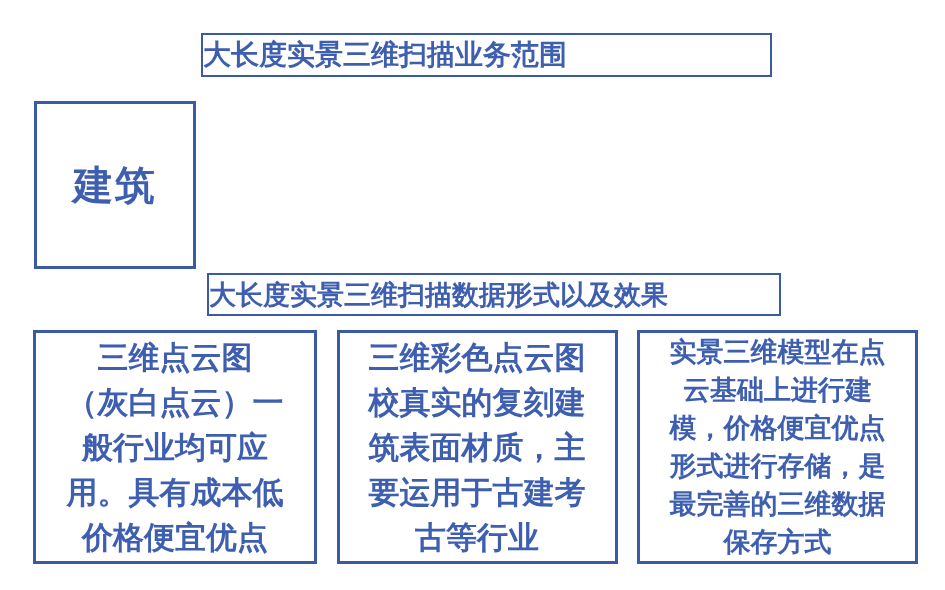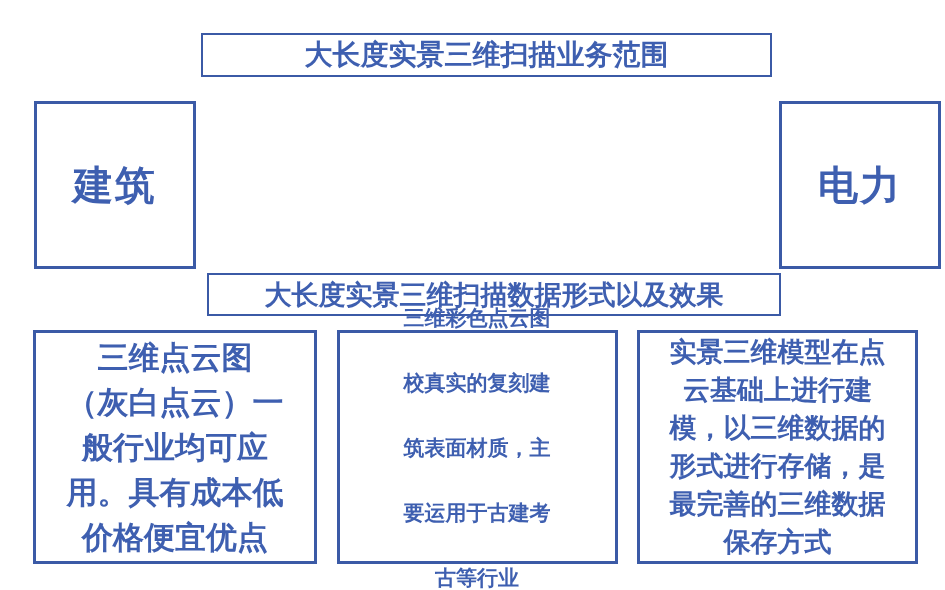--- a/index.html
+++ b/index.html
@@ -16,21 +16,21 @@
     color: var(--text, #3e5fb0);
     font-weight: 600;
     overflow: hidden;
   }
   .title-box {
     position: absolute;
     border: 2.5px solid var(--border, #3b5aa6);
     box-sizing: border-box;
     display: flex;
     align-items: center;
-    justify-content: center;
+    justify-content: flex-start;
     text-align: center;
   }
   .title-box.first {
     left: 201px;
     top: 33px;
     width: 571px;
     height: 44px;
     font-size: 28px;
   }
   .title-box.second {
@@ -77,38 +77,35 @@
     align-items: center;
     justify-content: center;
     text-align: center;
     height: 100%;
   }
   .card .card-text {
     white-space: pre-line;
     display: block;
   }
   .card.c1 { width: 284px; font-size: 31px; line-height: 45px; }
-  .card.c2 { width: 281px; font-size: 21px; line-height: 65px; }
+  .card.c2 { width: 281px; font-size: 31px; line-height: 45px; }
   .card.c3 { width: 281px; font-size: 27px; line-height: 38px; }
 </style>
 </head>
 <body>
 
 <div class="canvas">
 
   <div class="title-box first">
     <span>大长度实景三维扫描业务范围</span>
   </div>
 
   <div class="industry-row">
     <div class="industry-box">
       <span>建筑</span>
-    </div>
-    <div class="industry-box">
-      <span>电力</span>
     </div>
   </div>
 
   <div class="title-box second">
     <span>大长度实景三维扫描数据形式以及效果</span>
   </div>
 
   <div class="cards-row">
     <div class="card c1">
       <span class="card-text">三维点云图
@@ -120,20 +117,20 @@
     <div class="card c2">
       <span class="card-text">三维彩色点云图
 校真实的复刻建
 筑表面材质，主
 要运用于古建考
 古等行业</span>
     </div>
     <div class="card c3">
       <span class="card-text">实景三维模型在点
 云基础上进行建
-模，以三维数据的
+模，价格便宜优点
 形式进行存储，是
 最完善的三维数据
 保存方式</span>
     </div>
   </div>
 
 </div>
 
 </body></html>

